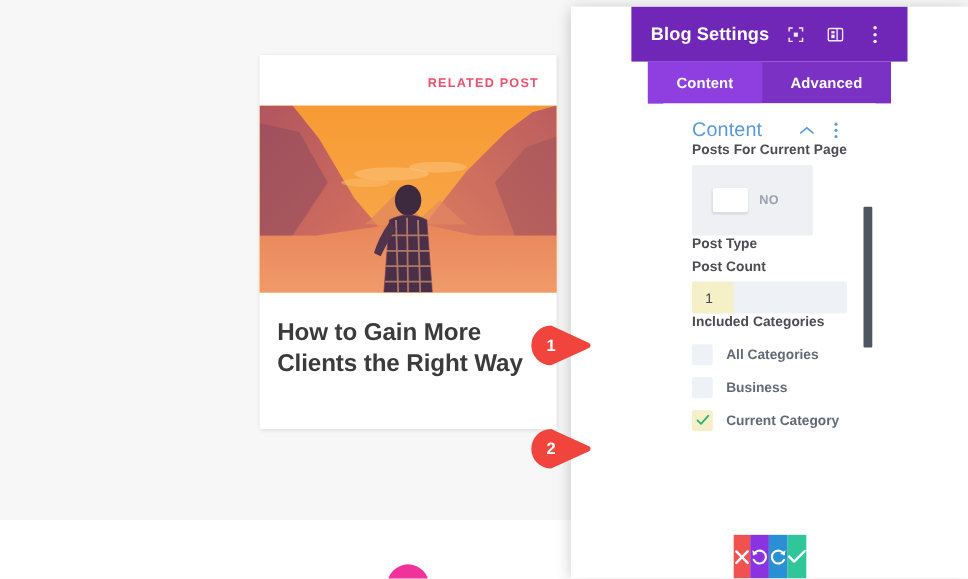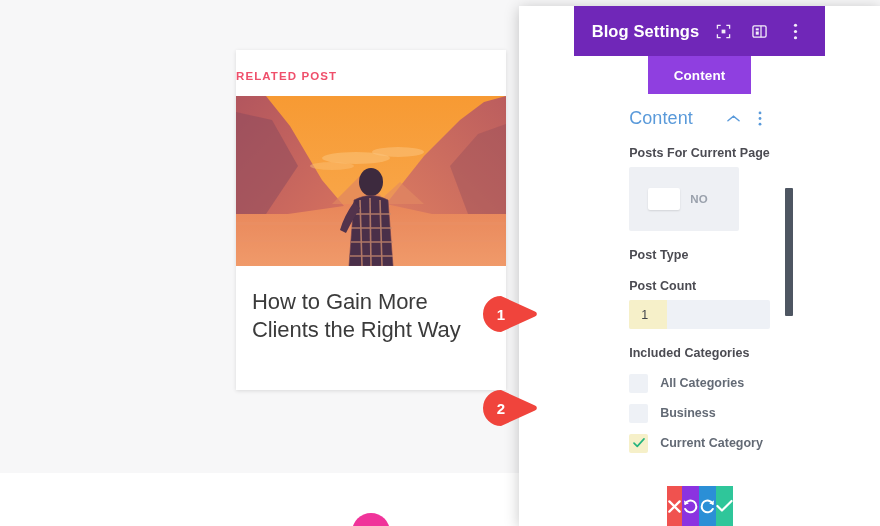--- a/index.html
+++ b/index.html
@@ -37,40 +37,40 @@
 
   
   #post-card {
     position: absolute;
     left: 236px; top: 50px;
     width: 270px; height: 340px;
     background: #ffffff;
     box-shadow: 0 1px 4px rgba(0,0,0,.12);
   }
   #related-post-label {
-    text-align: left;
+    text-align: right;
     color: #ef4f6b;
     font-size: 11.5px;
     font-weight: 700;
     letter-spacing: 1.1px;
     padding: 20px 16px 14px 0;
   }
   #post-image {
     width: 270px;
     height: 170px;
     position: relative;
     overflow: hidden;
     background: #f79a3c;
   }
   #post-image svg { display: block; }
   #post-title {
     font-size: 22px;
     line-height: 1.25;
     color: #3b3b3b;
-    font-weight: 400;
+    font-weight: 700;
     padding: 22px 0 0 0;
     margin: 0 16px;
     letter-spacing: -0.1px;
   }
 
   
   #pink-blob {
     position: absolute;
     left: 352px; top: 513px;
     width: 38px; height: 38px;
@@ -155,21 +155,21 @@
     font-weight: 400;
     flex: 1;
     letter-spacing: .1px;
   }
   .section-ctrl {
     width: 20px; height: 20px;
     display: flex; align-items: center; justify-content: center;
     margin-left: 6px;
   }
 
-  .field { margin-top: 17px; }
+  .field { }
   .field-label {
     font-size: 12.5px;
     font-weight: 700;
     color: #4b4b52;
     margin-bottom: 7px;
     letter-spacing: .05px;
   }
 
   
   .toggle-wrap {
@@ -416,20 +416,21 @@
       <svg width="5" height="17" viewBox="0 0 4 18">
         <circle cx="2" cy="2.4" r="1.7" fill="#ffffff"></circle>
         <circle cx="2" cy="9" r="1.7" fill="#ffffff"></circle>
         <circle cx="2" cy="15.6" r="1.7" fill="#ffffff"></circle>
       </svg>
     </div>
   </div>
 
   <div id="panel-tabs">
     <div class="tab active">Content</div>
+    <div class="tab">Advanced</div>
   </div>
 
   <div id="panel-body">
 
     <div id="content-section-header">
       <div id="content-section-title">Content</div>
       <div class="section-ctrl">
         <svg width="13" height="9" viewBox="0 0 14 9">
           <path d="M1,7 L7,2 L13,7" fill="none" stroke="#5a9ada" stroke-width="1.5" stroke-linecap="round"></path>
         </svg>

